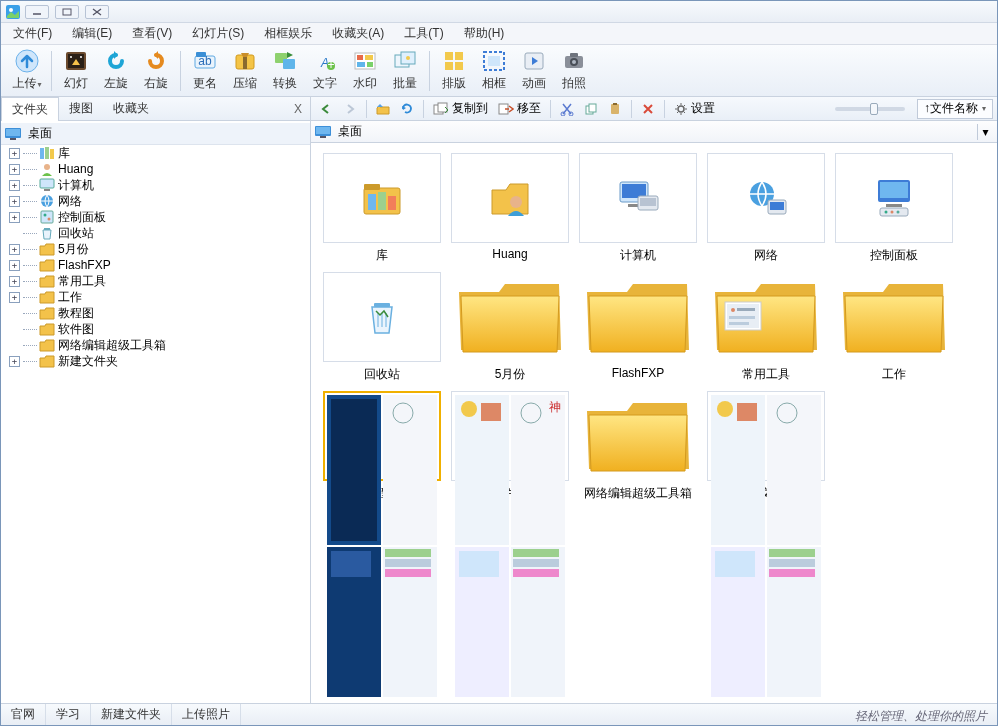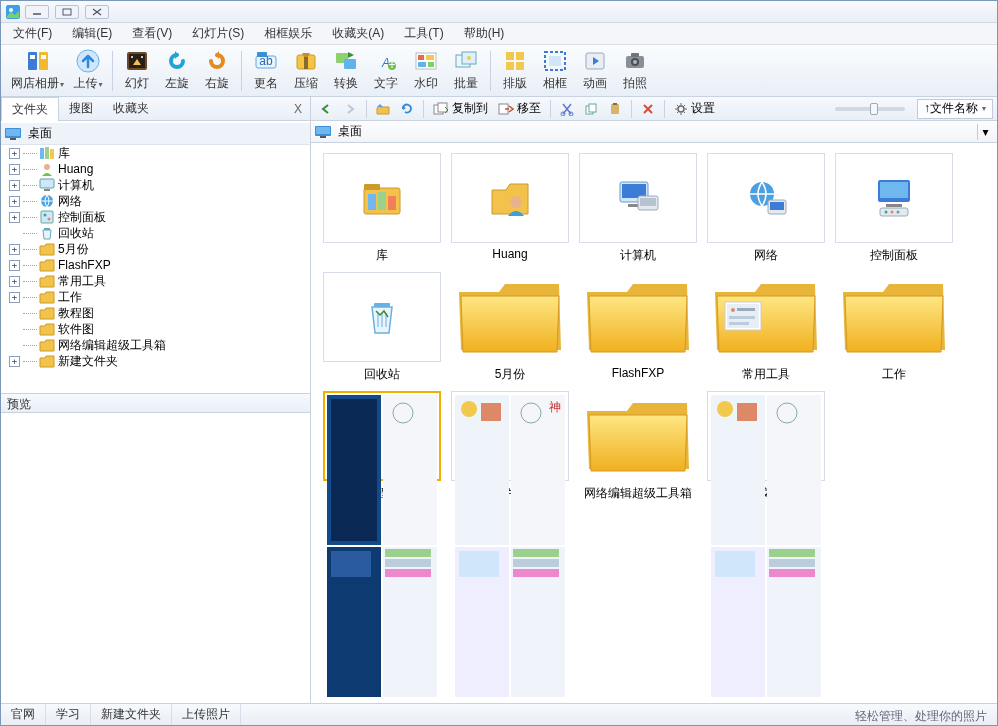--- a/index.html
+++ b/index.html
@@ -65,21 +65,21 @@
 .thumb-box { width: 118px; height: 90px; border: 1px solid #d6dde8; background: #fff; display: flex; align-items: center; justify-content: center; }
 .thumb-item.selected .thumb-box { border: 2px solid #f0b000; }
 .thumb-label { margin-top: 4px; text-align: center; max-width: 118px; overflow: hidden; text-overflow: ellipsis; }
 
 .folder-svg { width: 110px; height: 82px; }
 .sysicon { width: 48px; height: 48px; }
 
 
 .statusbar { height: 22px; background: linear-gradient(#f7fafd,#e9eef5); border-top: 1px solid #c9d2df; display: flex; align-items: flex-end; }
 .stab { padding: 2px 10px; border-right: 1px solid #d6dee9; cursor: pointer; color: #333; }
-.statusbar .tip { margin-left: auto; margin-right: 10px; color: #667; }
+.statusbar .tip { margin-left: auto; margin-right: 10px; color: #667; font-style: italic; }
 
 svg { display: block; }
 </style>
 </head>
 <body>
 
 <div class="titlebar">
   <span class="app-icon">
     <svg width="16" height="16">
         <rect x="1" y="1" width="14" height="14" rx="2" fill="#3aa0e8"></rect>
@@ -111,31 +111,20 @@
   <span class="mi">编辑(E)</span>
   <span class="mi">查看(V)</span>
   <span class="mi">幻灯片(S)</span>
   <span class="mi">相框娱乐</span>
   <span class="mi">收藏夹(A)</span>
   <span class="mi">工具(T)</span>
   <span class="mi">帮助(H)</span>
 </div>
 
 <div class="maintb">
-  <div class="tbbtn">
-    <span class="ic">
-        <svg width="24" height="24">
-          <rect x="2" y="3" width="9" height="18" fill="#3d7cd6" rx="1"></rect>
-          <rect x="13" y="3" width="9" height="18" fill="#f3b92d" rx="1"></rect>
-          <rect x="4" y="6" width="5" height="4" fill="#fff"></rect>
-          <rect x="15" y="6" width="5" height="4" fill="#fff"></rect>
-        </svg>
-      </span>
-    <span class="lbl"><span>网店相册</span><span class="dropdown-arrow">▾</span></span>
-  </div>
   <div class="tbbtn">
     <span class="ic">
         <svg width="24" height="24">
           <circle cx="12" cy="12" r="11" fill="#cfe6fb" stroke="#6bb1ea"></circle>
           <path d="M12 18 L12 7 M7 12 L12 7 L17 12" stroke="#2e8ad8" stroke-width="2.5" fill="none" stroke-linecap="round" stroke-linejoin="round"></path>
         </svg>
       </span>
     <span class="lbl"><span>上传</span><span class="dropdown-arrow">▾</span></span>
   </div>
   <div class="tbsep"></div>
@@ -467,21 +456,20 @@
     <span class="tic">
                 <svg width="16" height="13">
                   <path d="M1 3 L6 3 L7 1 L15 1 L15 12 L1 12 Z" fill="#f3c24a" stroke="#cc9a2a"></path>
                 </svg>
               </span>
     <span>新建文件夹</span>
   </div>
           </li>
         </ul>
     </div>
-    <div class="preview-hdr">预览</div>
     <div class="preview-body"></div>
   </div>
 
   <div class="rightpanel">
     <div class="righttb">
       <div class="rtbtn">
           <svg width="14" height="14">
             <path d="M9 3 L4 7 L9 11" stroke="#3a8a3a" stroke-width="2" fill="none"></path>
           </svg>
         </div>

